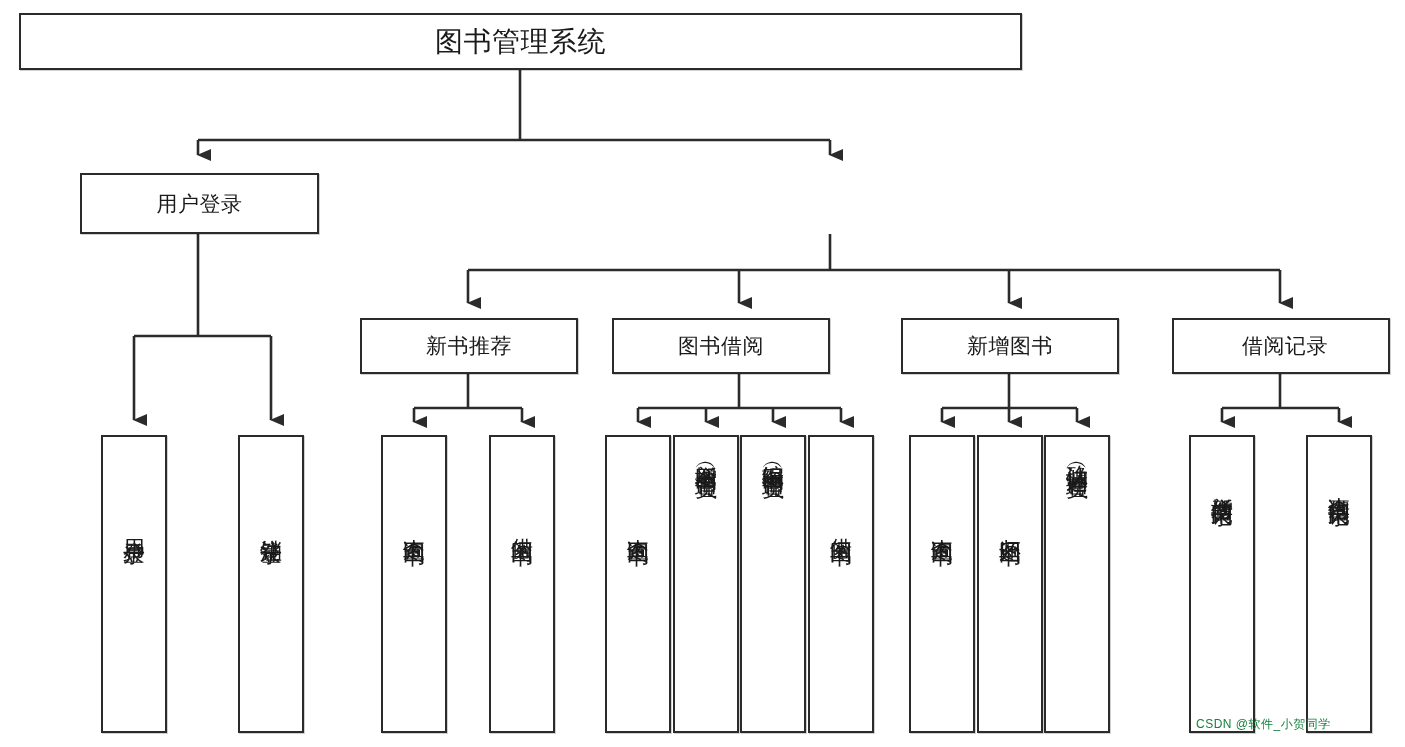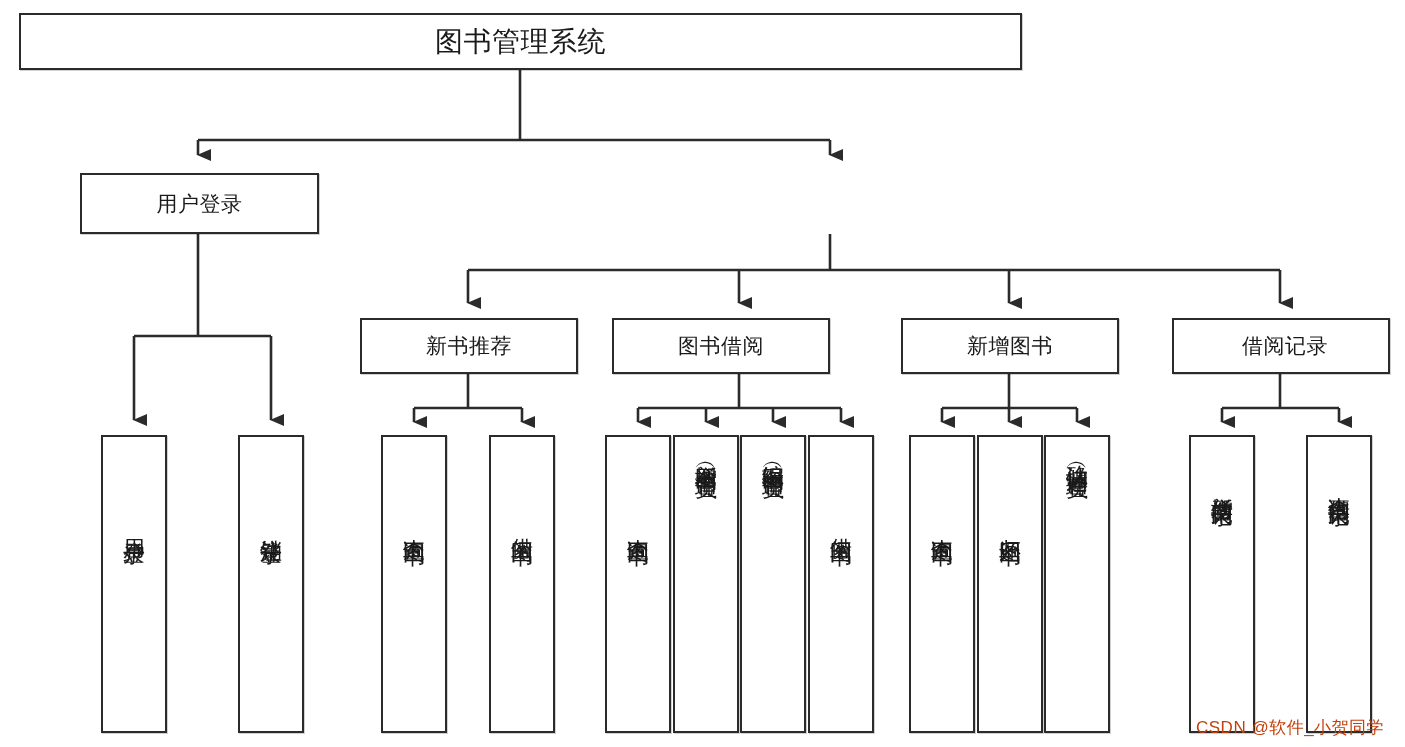--- a/index.html
+++ b/index.html
@@ -62,22 +62,22 @@
     font-size: 22px;
     line-height: 1.18;
     letter-spacing: 2px;
     white-space: nowrap;
   }
   .node.vert.mid .node-label {
     padding-top: 0;
   }
   .watermark {
     position: absolute;
-    font-size: 17px;
-    color: #c2410c;
+    font-size: 12px;
+    color: #15803d;
     white-space: nowrap;
     letter-spacing: 0.5px;
     user-select: none;
   }
 </style>
 </head>
 <body>
 
 <div id="diagram-root">
 

